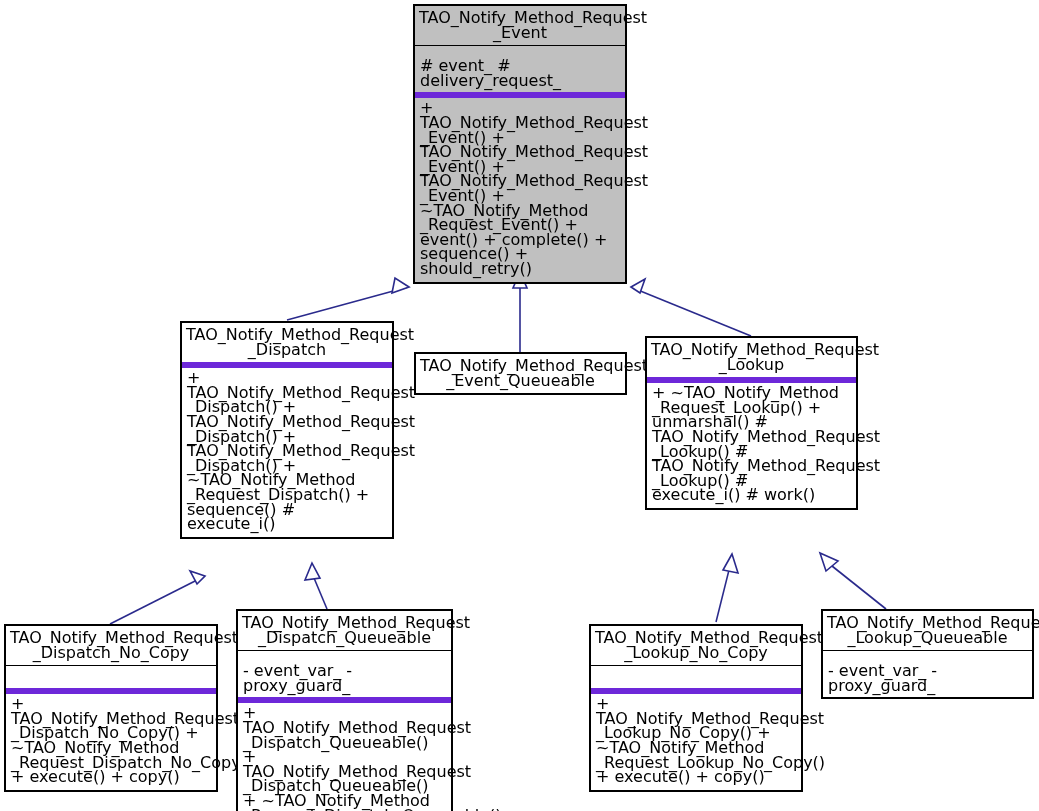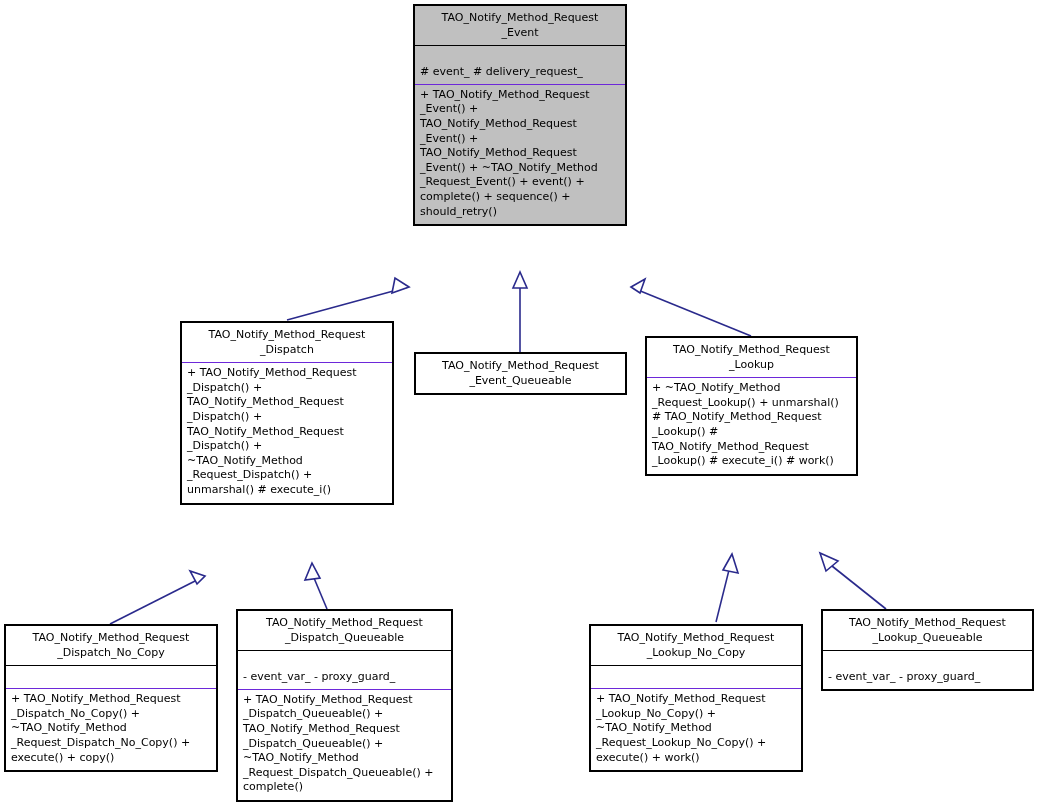--- a/index.html
+++ b/index.html
@@ -25,41 +25,41 @@
     height: 811px;
     pointer-events: none;
   }
   .uml-class {
     position: absolute;
     box-sizing: border-box;
     border: 1px solid #000000;
     background: #ffffff;
     outline: 1px solid #000000;
     outline-offset: 0px;
-    font-size: 11px;
+    font-size: 16px;
     line-height: 14.6px;
     color: #000000;
     z-index: 2;
   }
   .uml-class.root {
     background: #c0c0c0;
     border: 1px solid #000000;
   }
   .uml-name {
     text-align: center;
     padding: 5px 4px 5px 4px;
     white-space: pre-line;
   }
   .uml-attrs {
     border-top: 1px solid #000000;
-    padding: 19px 5px 4px 5px;
+    padding: 13px 5px 4px 5px;
     min-height: 10px;
   }
   .uml-ops {
-    border-top: 1px solid #6d28d9;
+    border-top: 6px solid #6d28d9;
     padding: 3px 16px 5px 5px;
   }
   .uml-attrs.empty {
     padding: 0;
     height: 22px;
   }
 </style>
 </head>
 <body>
 
@@ -126,21 +126,21 @@
     <div class="uml-name">TAO_Notify_Method_Request
 _Dispatch</div>
     <div class="uml-ops">+ TAO_Notify_Method_Request
 _Dispatch()
 + TAO_Notify_Method_Request
 _Dispatch()
 + TAO_Notify_Method_Request
 _Dispatch()
 + ~TAO_Notify_Method
 _Request_Dispatch()
-+ unmarshal()
++ sequence()
 # execute_i()</div>
   </div>
 
   <div class="uml-class" style="left:415px; top:353px; width:211px;">
     <div class="uml-name">TAO_Notify_Method_Request
 _Event_Queueable</div>
   </div>
 
   <div class="uml-class" style="left:646px; top:337px; width:211px;">
     <div class="uml-name">TAO_Notify_Method_Request
@@ -184,21 +184,21 @@
 
   <div class="uml-class" style="left:590px; top:625px; width:212px;">
     <div class="uml-name">TAO_Notify_Method_Request
 _Lookup_No_Copy</div>
     <div class="uml-attrs empty"></div>
     <div class="uml-ops">+ TAO_Notify_Method_Request
 _Lookup_No_Copy()
 + ~TAO_Notify_Method
 _Request_Lookup_No_Copy()
 + execute()
-+ work()</div>
++ copy()</div>
   </div>
 
   <div class="uml-class" style="left:822px; top:610px; width:211px;">
     <div class="uml-name">TAO_Notify_Method_Request
 _Lookup_Queueable</div>
     <div class="uml-attrs">- event_var_
 - proxy_guard_</div>
   </div>
 
 </div>

